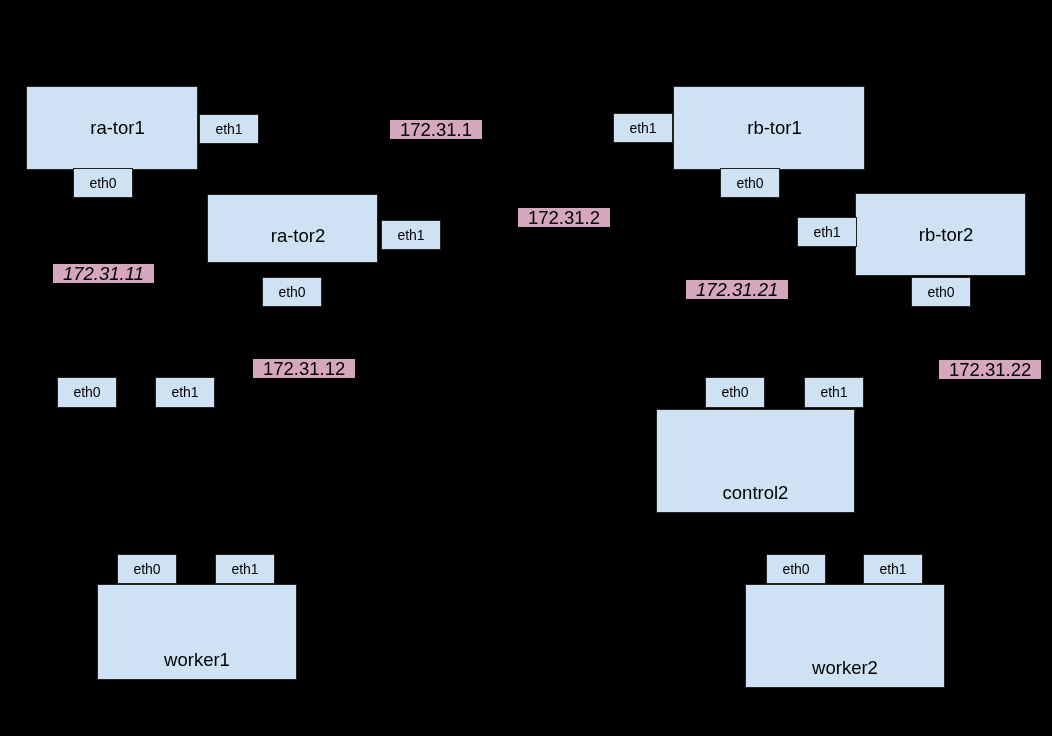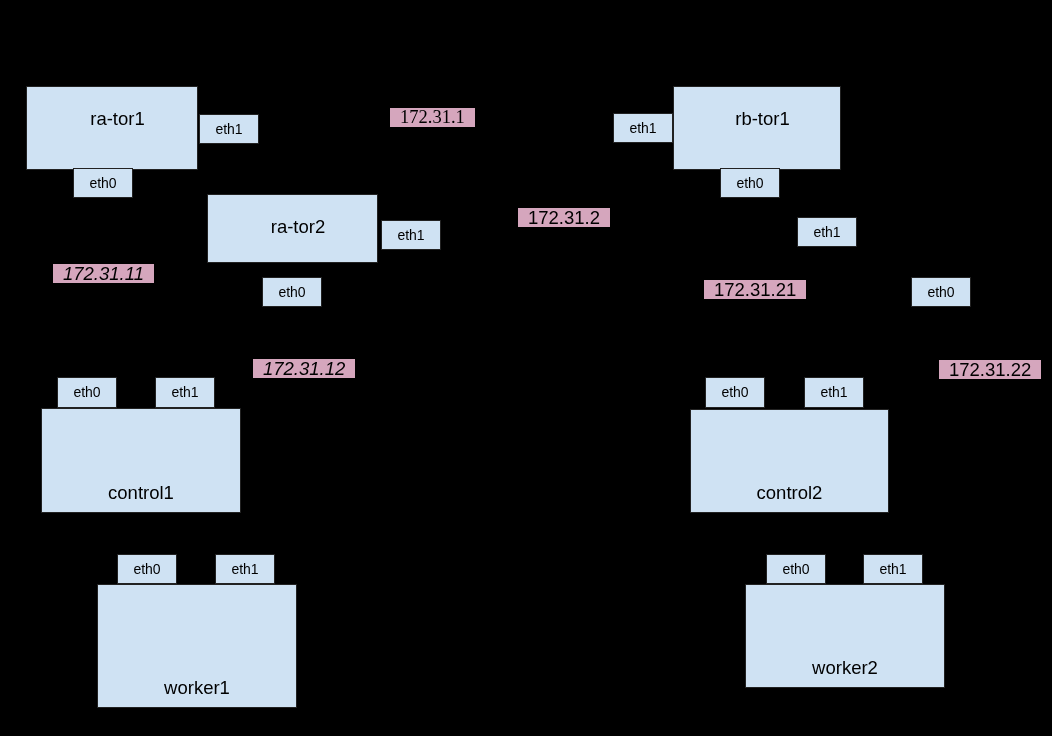--- a/index.html
+++ b/index.html
@@ -20,21 +20,21 @@
     z-index: 1;
   }
   .node-label {
     position: absolute;
     left: 0; right: 0;
     text-align: center;
     font-size: 18.5px;
     line-height: 21px;
     white-space: nowrap;
   }
-  .node.tor  .node-label { top: 21px; padding-left: 11px; }
+  .node.tor  .node-label { top: 30px; padding-left: 11px; }
   .node.host .node-label { bottom: 9px; }
   .port {
     position: absolute;
     background: var(--node-fill, #cfe2f3);
     border: 1px solid var(--node-border, #222);
     box-sizing: border-box;
     text-align: center;
     font-size: 14px;
     white-space: nowrap;
     z-index: 2;
@@ -57,46 +57,46 @@
     <div class="node tor" style="left: 26px; top: 86px; width: 172px; height: 84px;">
       <div class="node-label">ra-tor1</div>
     </div>
     <div class="port" style="left: 199px; top: 114px; width: 60px; height: 30px; line-height: 28px;">eth1</div>
     <div class="port" style="left: 73px; top: 168px; width: 60px; height: 30px; line-height: 28px;">eth0</div>
     <div class="node tor" style="left: 207px; top: 194px; width: 171px; height: 69px;">
       <div class="node-label">ra-tor2</div>
     </div>
     <div class="port" style="left: 381px; top: 220px; width: 60px; height: 30px; line-height: 28px;">eth1</div>
     <div class="port" style="left: 262px; top: 277px; width: 60px; height: 30px; line-height: 28px;">eth0</div>
-    <div class="node tor" style="left: 673px; top: 86px; width: 168px; height: 84px;">
+    <div class="node tor" style="left: 673px; top: 86px; width: 192px; height: 84px;">
       <div class="node-label">rb-tor1</div>
     </div>
     <div class="port" style="left: 613px; top: 113px; width: 60px; height: 30px; line-height: 28px;">eth1</div>
     <div class="port" style="left: 720px; top: 168px; width: 60px; height: 30px; line-height: 28px;">eth0</div>
+    <div class="node tor" style="left: 855px; top: 193px; width: 171px; height: 83px;">
+      <div class="node-label">rb-tor2</div>
+    </div>
     <div class="port" style="left: 797px; top: 217px; width: 60px; height: 30px; line-height: 28px;">eth1</div>
     <div class="port" style="left: 911px; top: 277px; width: 60px; height: 30px; line-height: 28px;">eth0</div>
-    <div class="node host" style="left: 41px; top: 408px; width: 200px; height: 105px;">
-      <div class="node-label">control1</div>
-    </div>
     <div class="port" style="left: 57px; top: 377px; width: 60px; height: 31px; line-height: 29px;">eth0</div>
     <div class="port" style="left: 155px; top: 377px; width: 60px; height: 31px; line-height: 29px;">eth1</div>
-    <div class="node host" style="left: 690px; top: 409px; width: 199px; height: 104px;">
+    <div class="node host" style="left: 656px; top: 409px; width: 199px; height: 104px;">
       <div class="node-label">control2</div>
     </div>
     <div class="port" style="left: 705px; top: 377px; width: 60px; height: 31px; line-height: 29px;">eth0</div>
     <div class="port" style="left: 804px; top: 377px; width: 60px; height: 31px; line-height: 29px;">eth1</div>
-    <div class="node host" style="left: 97px; top: 584px; width: 200px; height: 124px;">
+    <div class="node host" style="left: 97px; top: 584px; width: 200px; height: 96px;">
       <div class="node-label">worker1</div>
     </div>
     <div class="port" style="left: 117px; top: 554px; width: 60px; height: 30px; line-height: 28px;">eth0</div>
     <div class="port" style="left: 215px; top: 554px; width: 60px; height: 30px; line-height: 28px;">eth1</div>
     <div class="node host" style="left: 745px; top: 584px; width: 200px; height: 104px;">
       <div class="node-label">worker2</div>
     </div>
     <div class="port" style="left: 766px; top: 554px; width: 60px; height: 30px; line-height: 28px;">eth0</div>
     <div class="port" style="left: 863px; top: 554px; width: 60px; height: 30px; line-height: 28px;">eth1</div>
-    <div class="ip" style="left: 390px; top: 108px; font-family: Liberation Serif, serif;">172.31.1</div>
+    <div class="ip" style="left: 390px; top: 120px;">172.31.1</div>
     <div class="ip" style="left: 518px; top: 208px; text-align: center;">172.31.2</div>
     <div class="ip" style="left: 53px; top: 264px; font-style: italic;">172.31.11</div>
-    <div class="ip" style="left: 253px; top: 359px; font-style: italic;">172.31.12</div>
-    <div class="ip" style="left: 704px; top: 280px;">172.31.21</div>
+    <div class="ip" style="left: 253px; top: 359px;">172.31.12</div>
+    <div class="ip" style="left: 686px; top: 280px; font-style: italic;">172.31.21</div>
     <div class="ip" style="left: 939px; top: 360px;">172.31.22</div>
   </div>
 
 </body></html>

